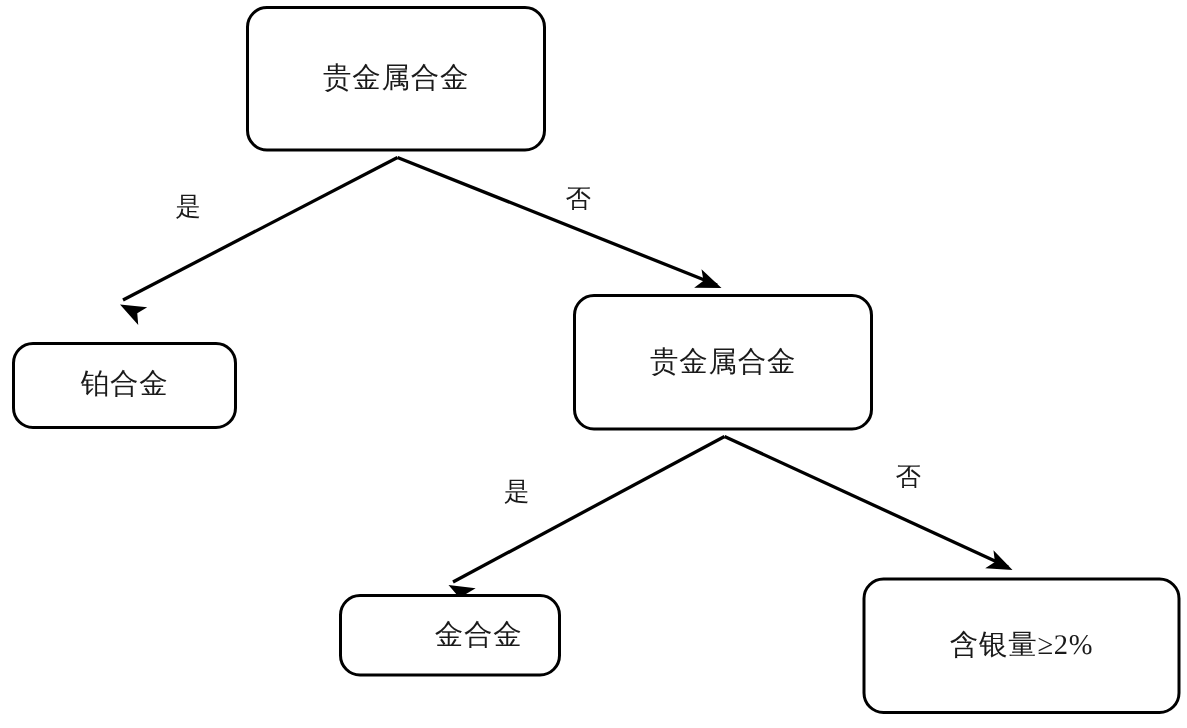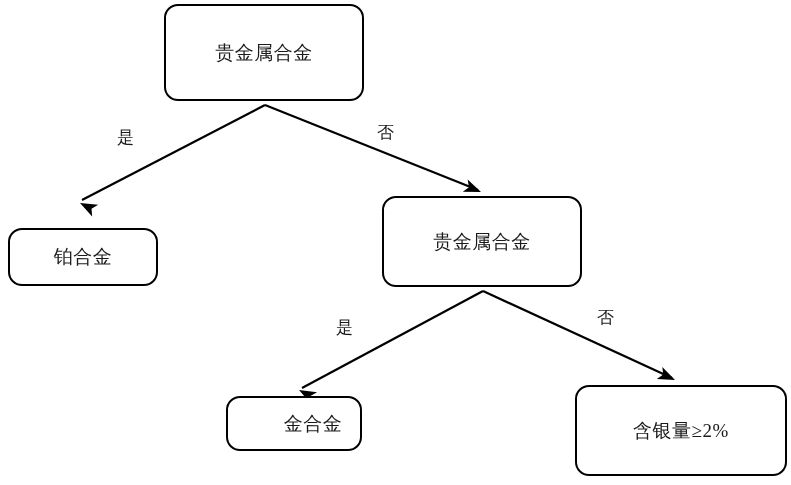--- a/index.html
+++ b/index.html
@@ -76,21 +76,21 @@
   <div id="node-layer">
       <div class="node" style="left: 164px; top: 4px; width: 200px; height: 97px;">
         <span class="line">贵金属合金</span>
       </div>
       <div class="node" style="left: 8px; top: 208px; width: 150px; height: 58px; margin-top: 20px;">
         <span class="line">铂合金</span>
       </div>
       <div class="node" style="left: 382px; top: 196px; width: 200px; height: 91px;">
         <span class="line">贵金属合金</span>
       </div>
-      <div class="node" style="left: 226px; top: 396px; width: 136px; height: 55px; padding-left: 38px;">
+      <div class="node" style="left: 226px; top: 396px; width: 148px; height: 55px; padding-left: 38px;">
         <span class="line">金合金</span>
       </div>
       <div class="node" style="left: 575px; top: 385px; width: 212px; height: 91px;">
         <span class="line">含银量≥2%</span>
       </div>
     </div>
   <div id="label-layer">
       <div class="edge-label" style="left: 117px; top: 129px;">是</div>
       <div class="edge-label" style="left: 377px; top: 124px;">否</div>
       <div class="edge-label" style="left: 336px; top: 319px;">是</div>

